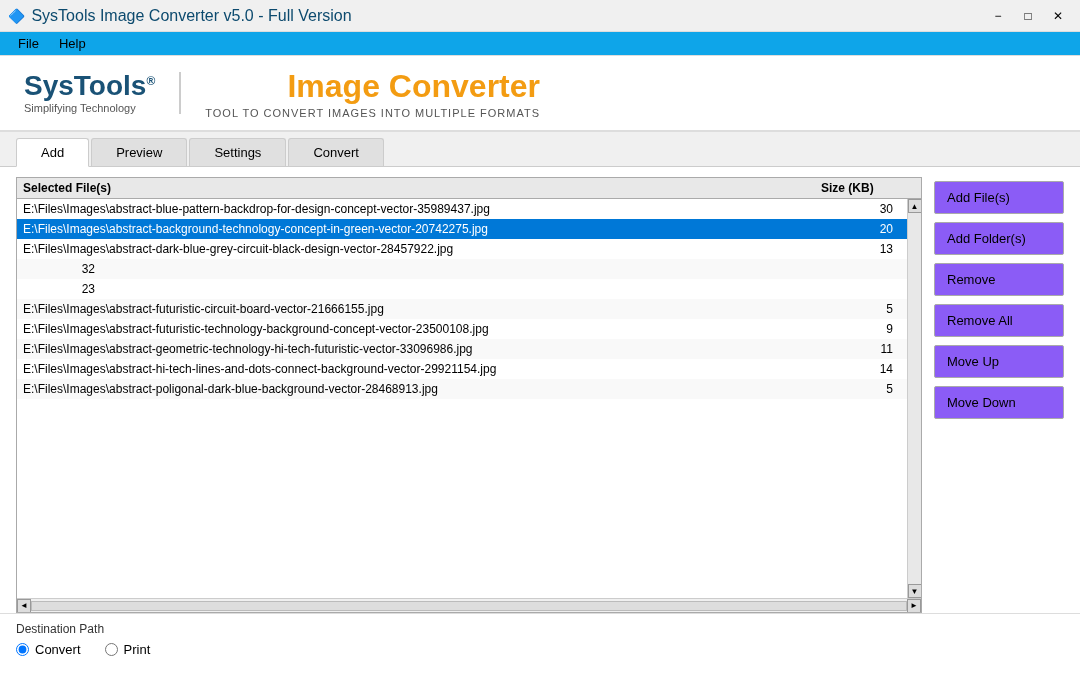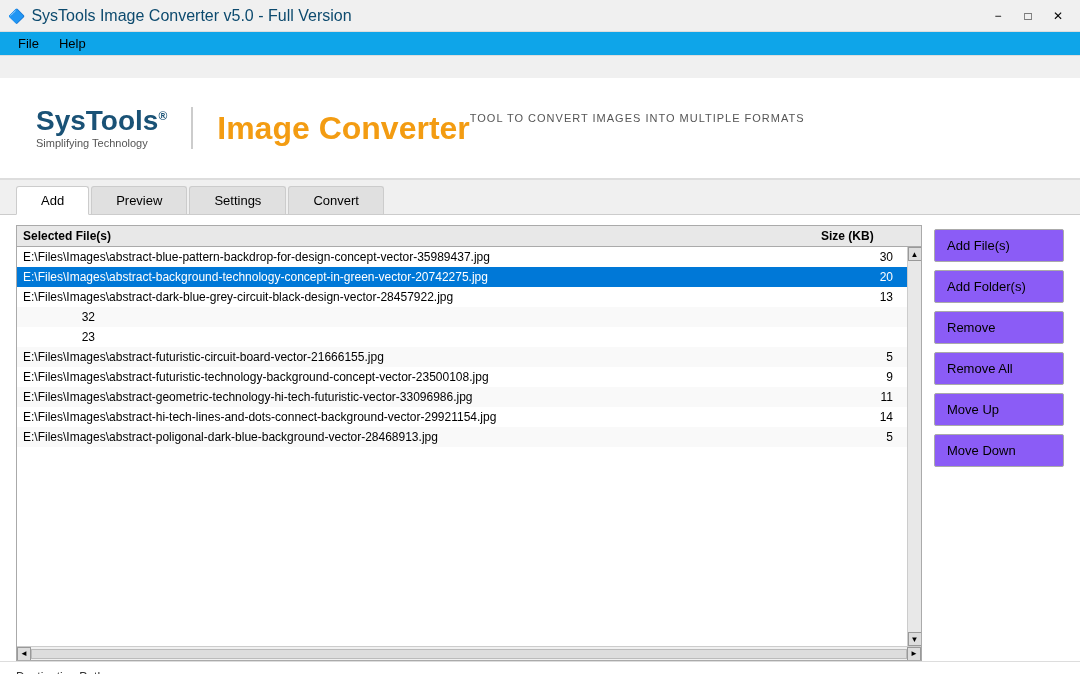--- a/index.html
+++ b/index.html
@@ -33,44 +33,43 @@
     }
     .menubar-item {
       padding: 2px 10px;
       cursor: pointer;
       font-size: 13px;
     }
 
     
     .header {
       background: white;
-      padding: 12px 36px;
+      padding: 12px 24px;
       display: flex;
       align-items: center;
       border-bottom: 2px solid #ddd;
-      height: 102px;
-      margin-top: 22px;
+      height: 76px;
     }
     .logo-section {
       display: flex;
       flex-direction: column;
       align-items: flex-start;
       padding-right: 24px;
       border-right: 2px solid #ccc;
       margin-right: 24px;
     }
     .logo-text {
       font-size: 28px;
       font-weight: bold;
       color: #1a5276;
       line-height: 1;
     }
     .logo-text sup { font-size: 12px; }
     .logo-tagline { font-size: 11px; color: #555; margin-top: 2px; }
-    .app-title-section { display: flex; flex-direction: row; }
+    .app-title-section { display: flex; flex-direction: column; align-items: flex-end; }
     .app-title {
       font-size: 32px;
       color: #1a5276;
       font-weight: normal;
     }
     .app-title span { color: #f39c12; font-weight: bold; }
     .app-subtitle { font-size: 11px; color: #555; letter-spacing: 1px; margin-top: 2px; }
 
     
     .tabs {

